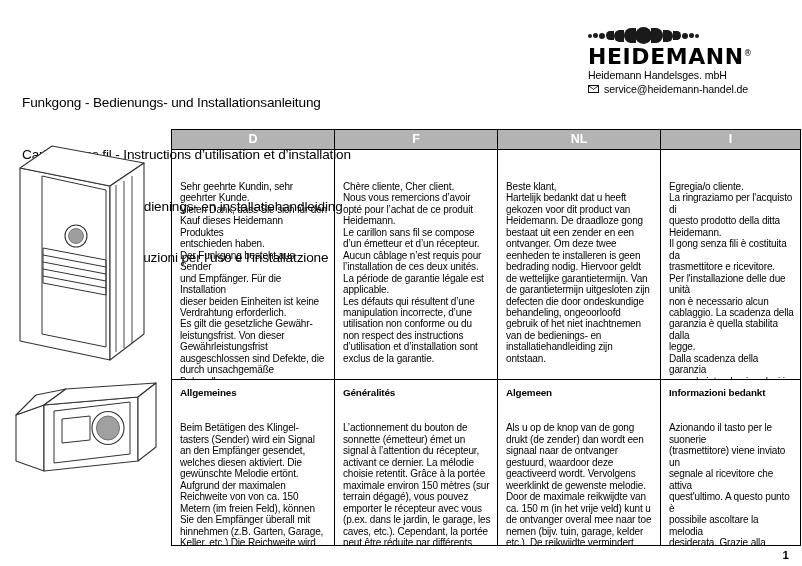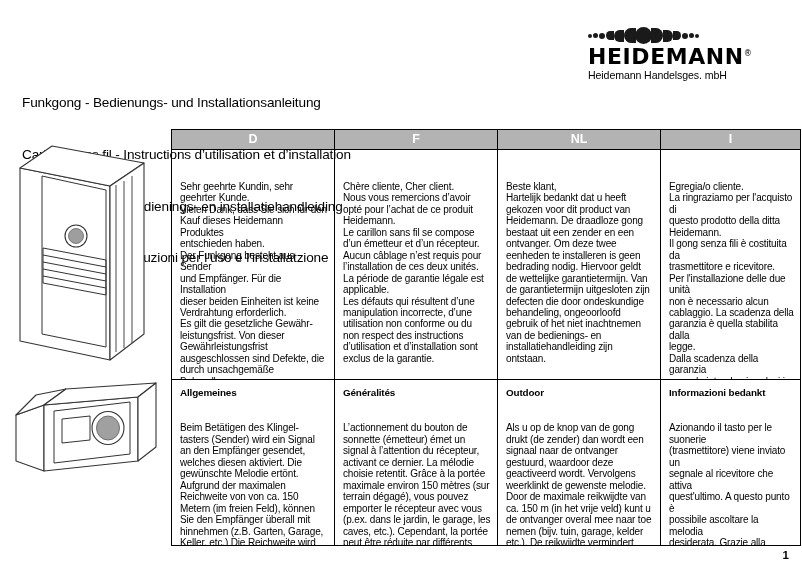--- a/index.html
+++ b/index.html
@@ -217,20 +217,29 @@
       <span class="dot" style="width:5px;height:5px;margin-left:1px;"></span>
       <span class="dot" style="width:4px;height:4px;margin-left:1px;"></span>
     </div>
 
     <div id="brand-name">
       <span>HEIDEMANN</span><span id="brand-reg">®</span>
     </div>
 
     <div id="brand-company">Heidemann Handelsges. mbH</div>
 
+    <div class="brand-contact">
+      <span>
+        <svg width="11" height="8" viewBox="0 0 11 8">
+          <rect x="0.5" y="0.5" width="10" height="7" fill="#fff" stroke="#111" stroke-width="1"></rect>
+          <path d="M0.8 0.9 L5.5 4.4 L10.2 0.9" fill="none" stroke="#111" stroke-width="0.9"></path>
+        </svg>
+      </span>
+      <span>service@heidemann-handel.de</span>
+    </div>
 
 
   </div>
 </div>
 
 <div id="illustrations">
 
   <svg id="chime-illu" width="150" height="225" viewBox="0 0 150 225">
     <g fill="#ffffff" stroke="#333333" stroke-width="1.1" stroke-linejoin="round">
 
@@ -399,21 +408,21 @@
 maximale environ 150 mètres (sur
 terrain dégagé), vous pouvez
 emporter le récepteur avec vous
 (p.ex. dans le jardin, le garage, les
 caves, etc.). Cependant, la portée
 peut être réduite par différents
 obstacles (murs, objets
 métalliques, etc.).</div>
     </div>
     <div class="cell col-nl">
-      <div class="sec-heading">Outdoor</div>
+      <div class="sec-heading">Algemeen</div>
       <div class="body-text">Als u op de knop van de gong
 drukt (de zender) dan wordt een
 signaal naar de ontvanger
 gestuurd, waardoor deze
 geactiveerd wordt. Vervolgens
 weerklinkt de gewenste melodie.
 Door de maximale reikwijdte van
 ca. 150 m (in het vrije veld) kunt u
 de ontvanger overal mee naar toe
 nemen (bijv. tuin, garage, kelder

